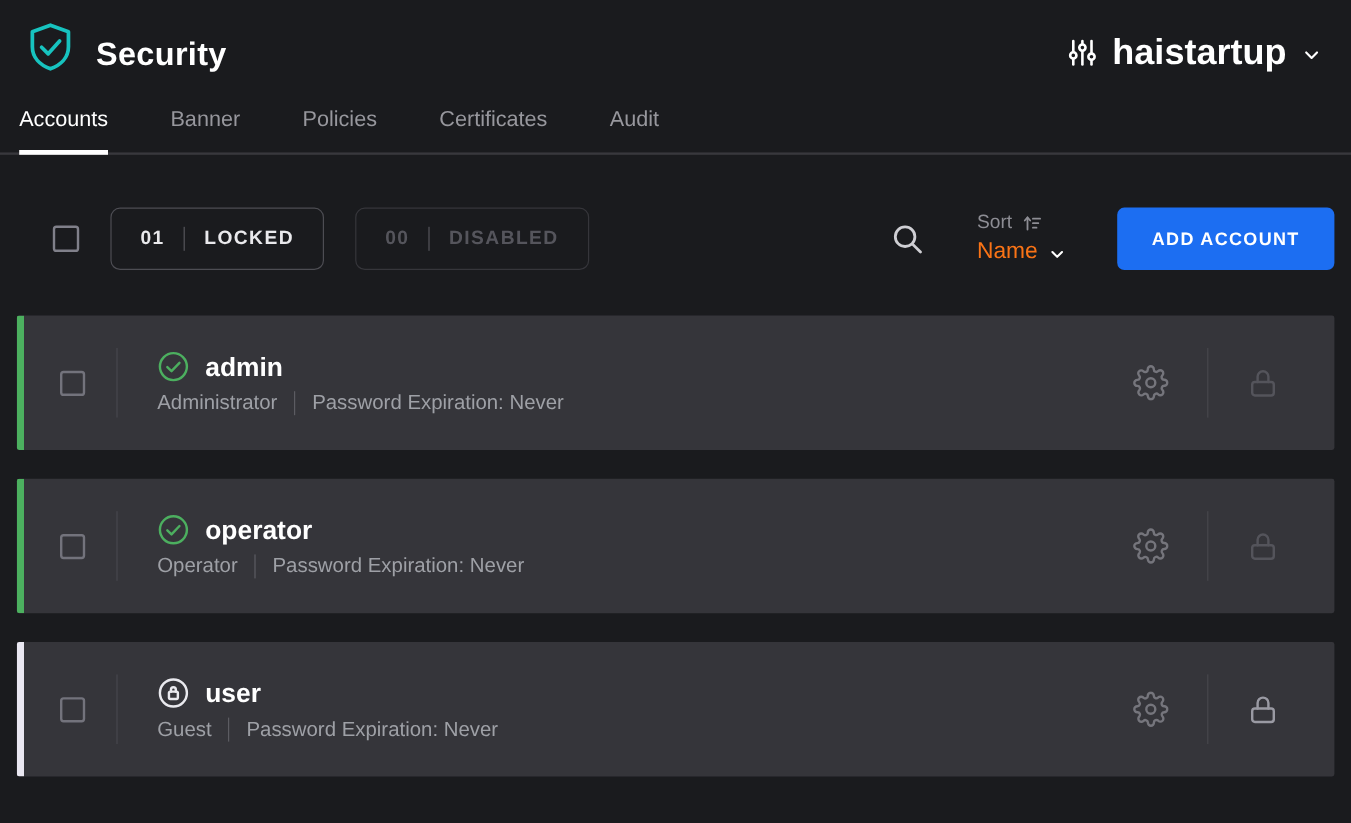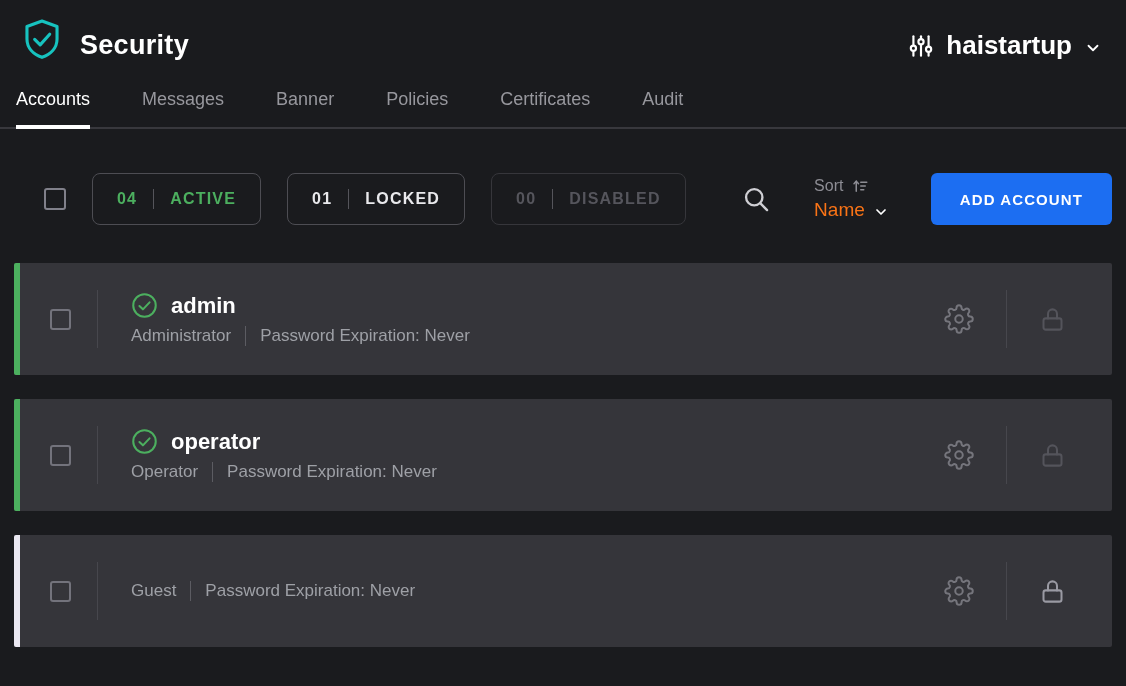--- a/index.html
+++ b/index.html
@@ -11,21 +11,21 @@
     overflow: hidden;
   }
   svg { display: block; }
 
   
   .header { display: flex; align-items: flex-end; padding: 17px 24px 6px 20px; }
   .shield-wrap { width: 44px; height: 44px; color: #17c3bf; }
   .page-title { font-size: 27px; font-weight: 700; margin-left: 16px; letter-spacing: .3px; }
   .header-right { margin-left: auto; display: flex; align-items: center; gap: 12px; }
   .sliders-wrap { width: 26px; height: 26px; color: #ffffff; }
-  .array-name { font-size: 26px; font-weight: 700; }
+  .array-name { font-size: 30px; font-weight: 700; }
   .chev-wrap { width: 18px; height: 18px; color: #ffffff; margin-top: 4px; }
 
   
   .tabs { display: flex; padding-left: 16px; margin-top: 12px; border-bottom: 2px solid #38383d; align-items: flex-end; }
   .tab {
     position: relative; font-size: 18px; color: #97979d;
     padding: 10px 0 17px 0; margin-right: 52px; cursor: pointer; background: none; border: none;
     font-family: "Liberation Sans", sans-serif;
   }
   .tab.active { color: #ffffff; }
@@ -123,35 +123,29 @@
     <span class="chev-wrap">
       <svg viewBox="0 0 24 24" fill="none" stroke="currentColor" stroke-width="2.4" stroke-linecap="round" stroke-linejoin="round">
         <polyline points="6 9 12 15 18 9"></polyline>
       </svg>
     </span>
   </div>
 </div>
 
 <div class="tabs">
   <button class="tab active">Accounts</button>
-  <button class="tab">Messages</button>
   <button class="tab">Banner</button>
   <button class="tab">Policies</button>
   <button class="tab">Certificates</button>
   <button class="tab">Audit</button>
 </div>
 
 <div class="toolbar">
   <div class="checkbox"></div>
 
-  <button class="chip chip--active">
-    <span>04</span>
-    <span class="chip-div"></span>
-    <span>ACTIVE</span>
-  </button>
 
   <button class="chip chip--default">
     <span>01</span>
     <span class="chip-div"></span>
     <span>LOCKED</span>
   </button>
 
   <button class="chip chip--disabled">
     <span>00</span>
     <span class="chip-div"></span>
@@ -267,20 +261,30 @@
         </svg>
       </span>
     </div>
   </div>
 
   <div class="account-card">
     <span class="stripe stripe--locked"></span>
     <div class="checkbox card-checkbox"></div>
     <span class="v-div v-div--left"></span>
     <div class="card-content">
+      <div class="card-line1">
+        <span class="status-wrap status-wrap--locked">
+          <svg viewBox="0 0 24 24" fill="none" stroke="currentColor" stroke-width="1.8" stroke-linecap="round" stroke-linejoin="round">
+            <circle cx="12" cy="12" r="10"></circle>
+            <rect x="8.7" y="11" width="6.6" height="5.4" rx="1"></rect>
+            <path d="M10.2 11 V9.6 a1.8 1.8 0 0 1 3.6 0 V11"></path>
+          </svg>
+        </span>
+        <span class="account-name">user</span>
+      </div>
       <div class="card-line2">
         <span>Guest</span>
         <span class="sub-div"></span>
         <span>Password Expiration: Never</span>
       </div>
     </div>
     <div class="card-actions">
       <span class="gear-wrap">
         <svg viewBox="0 0 24 24" fill="none" stroke="currentColor" stroke-width="1.6" stroke-linecap="round" stroke-linejoin="round">
           <circle cx="12" cy="12" r="3"></circle>

